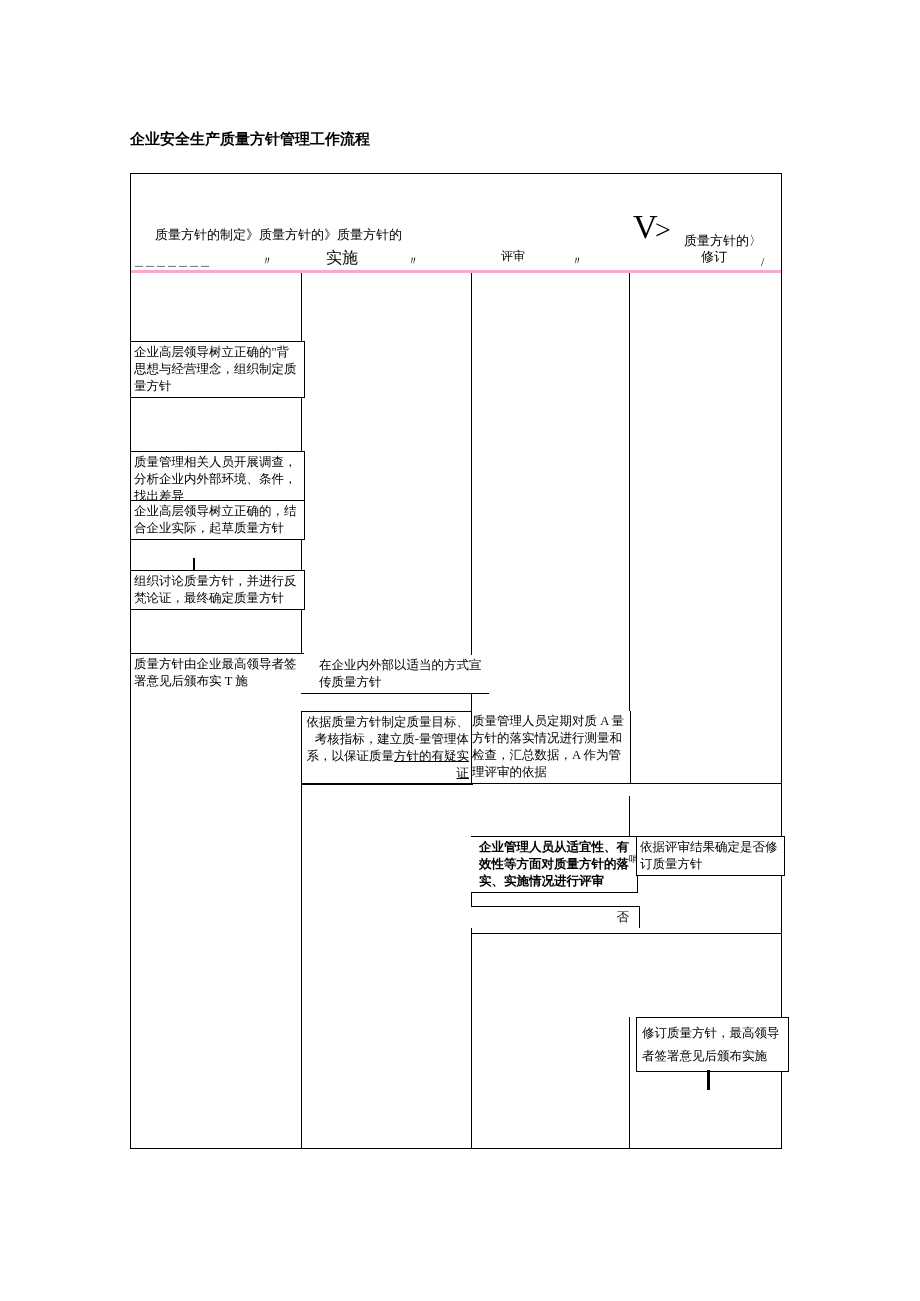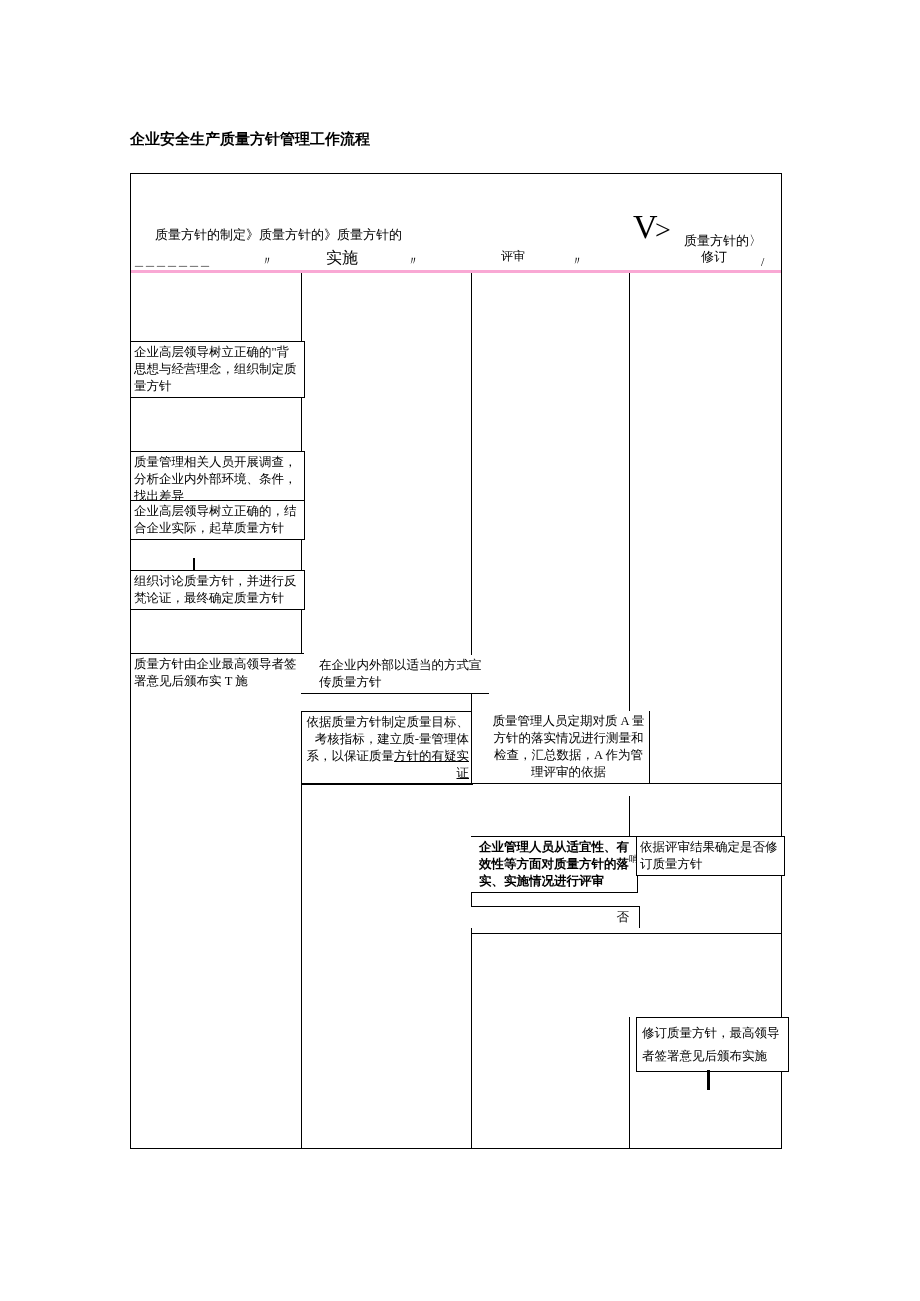--- a/index.html
+++ b/index.html
@@ -200,21 +200,21 @@
       <div class="box nb-left nb-right nb-bottom" style="left:0; top:380px; width:167px; border-top:1px solid #000;">质量方针由企业最高领导者签署意见后颁布实 T
 施</div>
       <span class="fat-i" style="left:176px; top:378px;">I</span>
 
       <div class="box nb-top nb-left nb-right" style="left:170px; top:382px; width:167px; padding-left:18px;">在企业内外部以适当的方式宣传质量方针</div>
 
       <div class="box" style="left:170px; top:438px; width:164px;text-align:right;">
         <span>依据质量方针制定质量目标、考核指标，建立质-量管理体系，以保证质量</span><span class="underline">方针的有疑实证</span>
       </div>
 
-      <div class="box nb-top" style="left:340px; top:438px; width:155px; padding-left:19px;text-align:center;">质量管理人员定期对质 A 量方针的落实情况进行测量和检查，汇总数据，A 作为管理评审的依据</div>
+      <div class="box nb-top" style="left:340px; top:438px; width:155px; padding-left:0;">质量管理人员定期对质 A 量方针的落实情况进行测量和检查，汇总数据，A 作为管理评审的依据</div>
 
       <div class="box nb-left" style="left:340px; top:563px; width:155px; padding-left:8px;font-weight:bold;">企业管理人员从适宜性、有效性等方面对质量方针的落实、实施情况进行评审</div>
       <span class="small-sub" style="left:498px; top:580px;">哨</span>
 
       <div class="box nb-left nb-bottom" style="left:340px; top:633px; width:155px; text-align:right; padding-right:10px;">否</div>
 
       <div class="box" style="left:505px; top:563px; width:141px;">依据评审结果确定是否修订质量方针</div>
 
       <div class="box" style="left:505px; top:744px; width:141px; line-height:1.8; padding:4px 5px;">修订质量方针，最高领导者签署意见后颁布实施</div>
 

